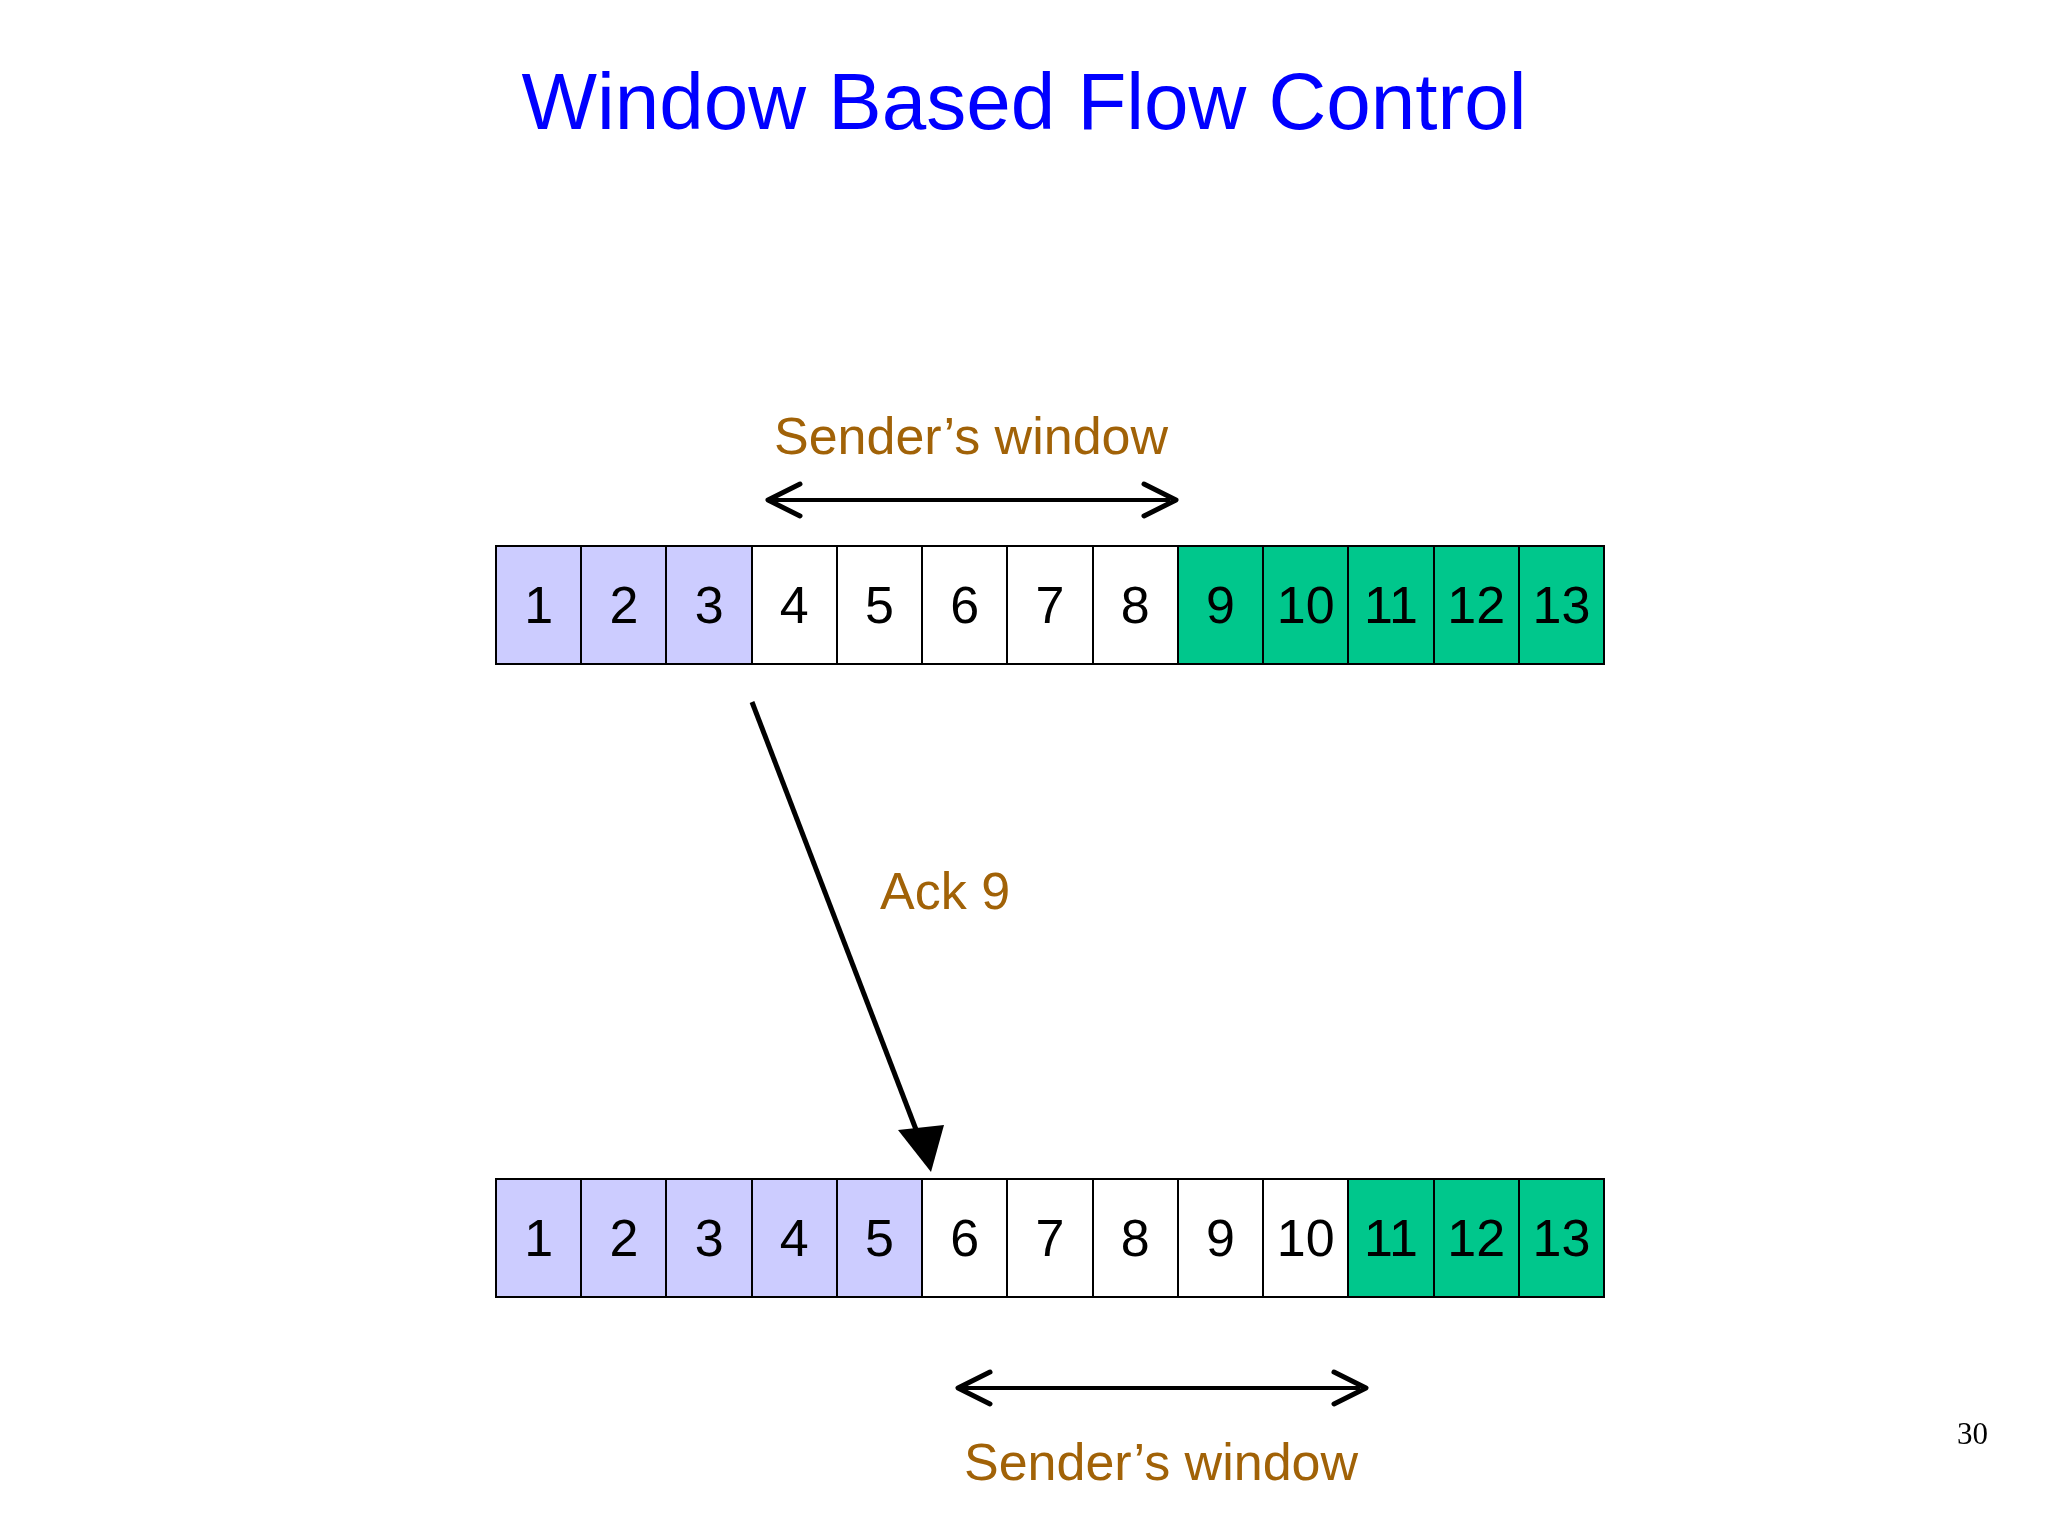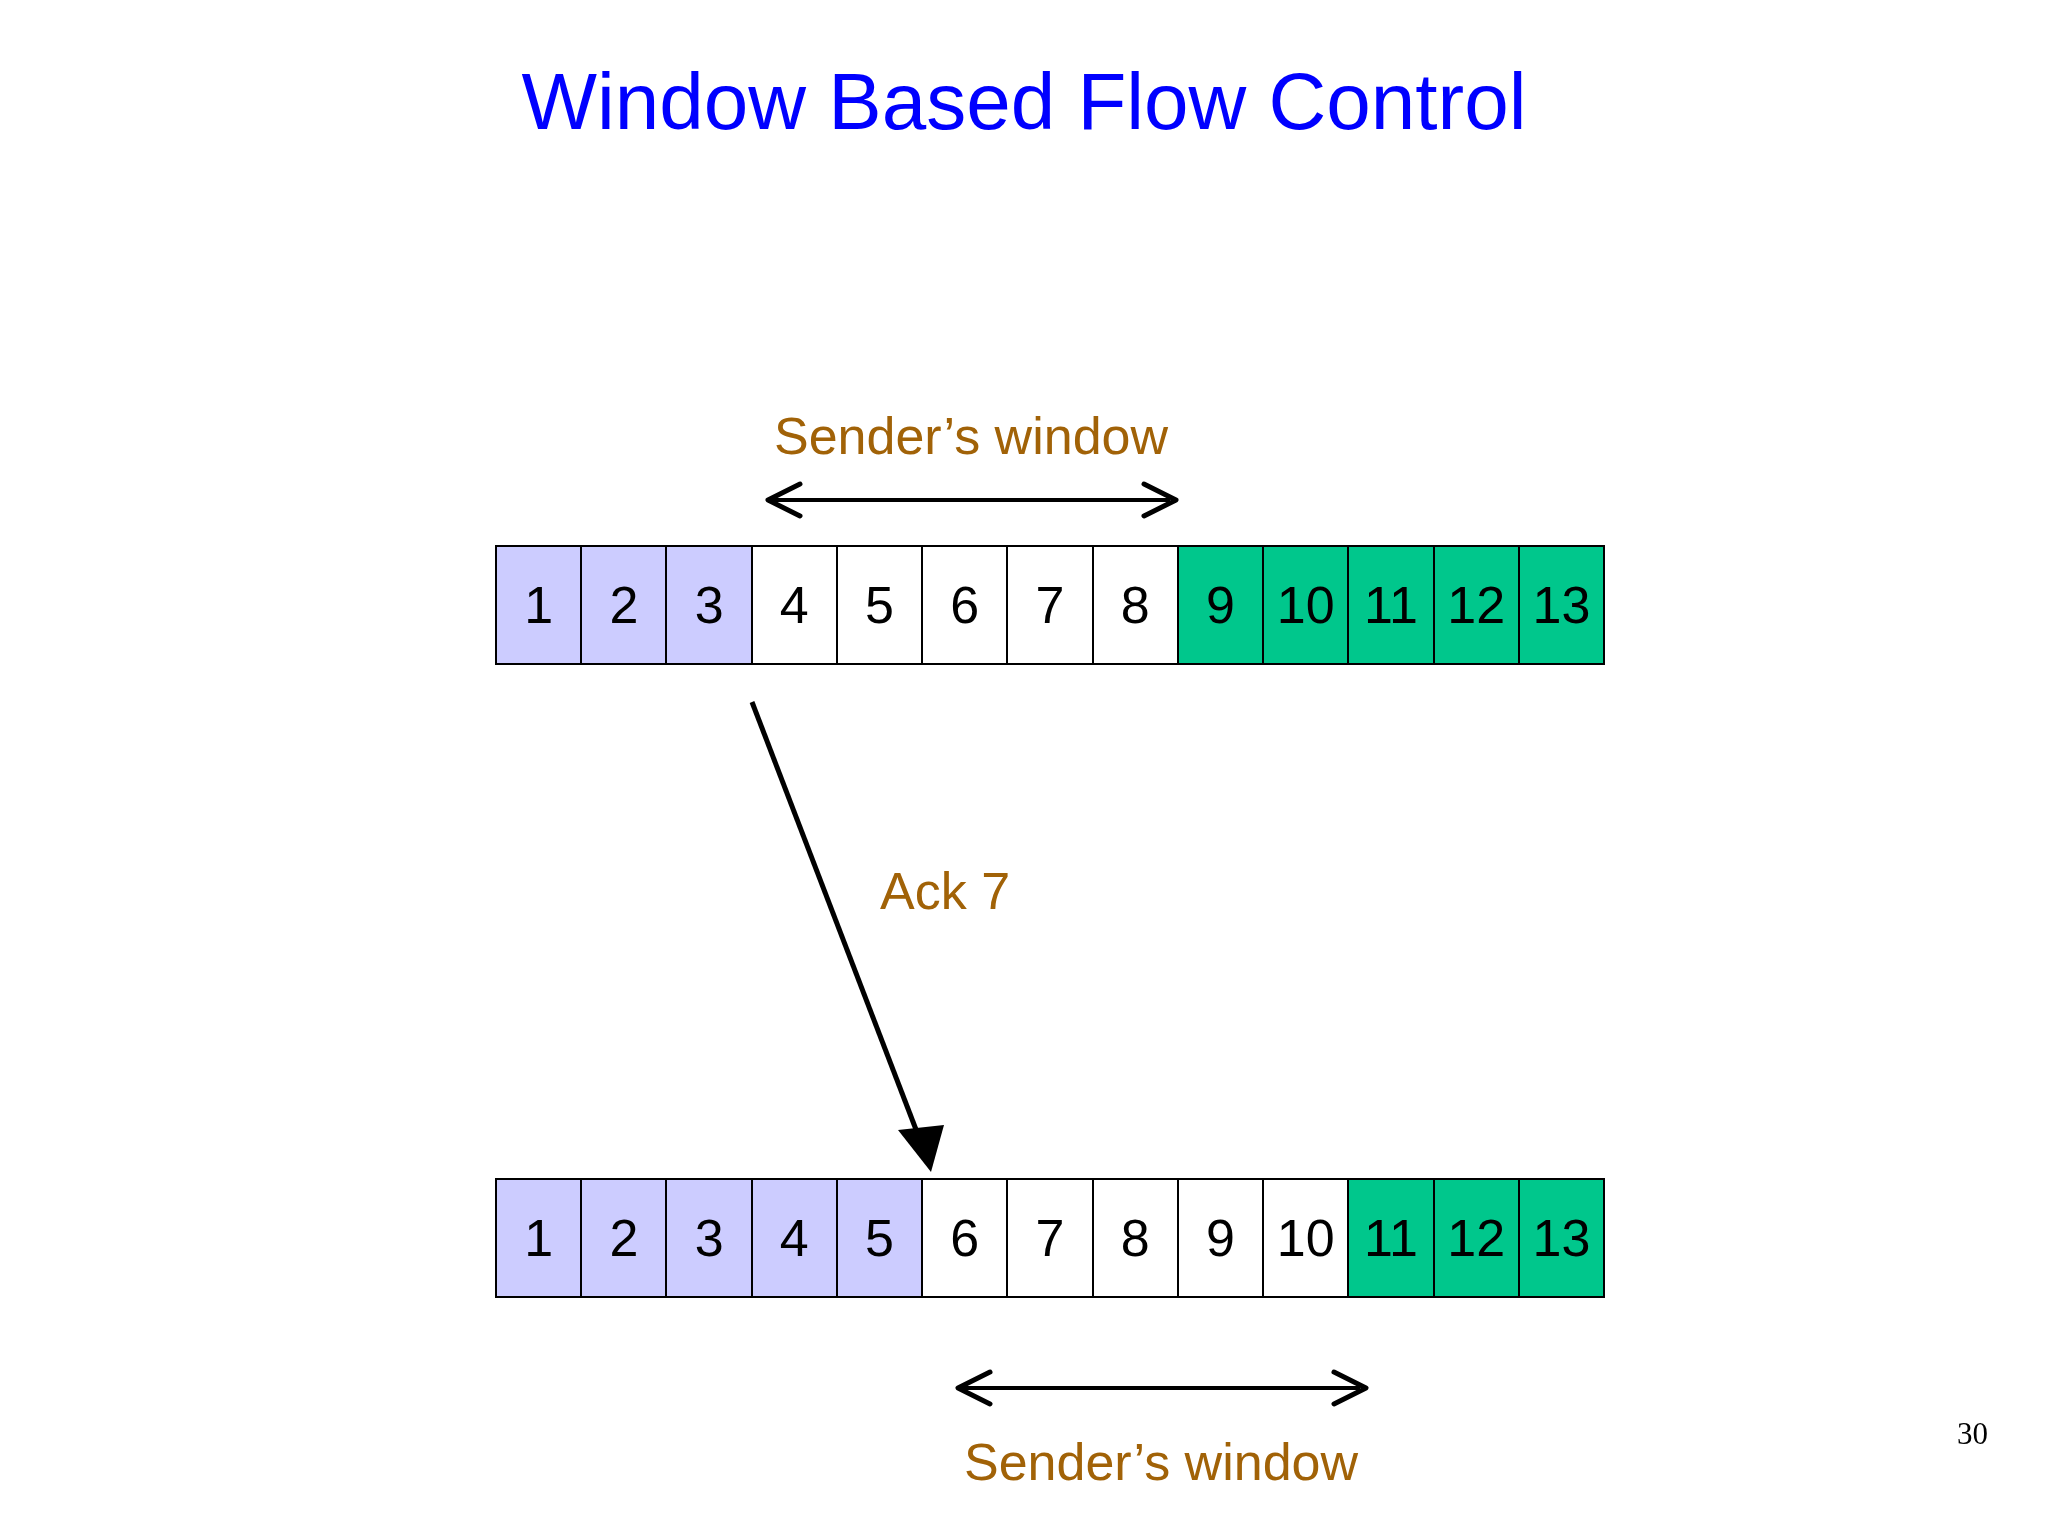--- a/index.html
+++ b/index.html
@@ -107,21 +107,21 @@
       <div class="packet-cell cell-open">6</div>
       <div class="packet-cell cell-open">7</div>
       <div class="packet-cell cell-open">8</div>
       <div class="packet-cell cell-blocked">9</div>
       <div class="packet-cell cell-blocked">10</div>
       <div class="packet-cell cell-blocked">11</div>
       <div class="packet-cell cell-blocked">12</div>
       <div class="packet-cell cell-blocked">13</div>
     </div>
 
-  <div class="plain-label" style="left: 880px; top: 865px;">Ack 7</div>
+  <div class="plain-label" style="left: 880px; top: 865px;">Ack 9</div>
 
   <div class="packet-row" id="row-bottom" style="left: 495px; top: 1178px; width: 1110px;">
       <div class="packet-cell cell-acked">1</div>
       <div class="packet-cell cell-acked">2</div>
       <div class="packet-cell cell-acked">3</div>
       <div class="packet-cell cell-acked">4</div>
       <div class="packet-cell cell-acked">5</div>
       <div class="packet-cell cell-open">6</div>
       <div class="packet-cell cell-open">7</div>
       <div class="packet-cell cell-open">8</div>

